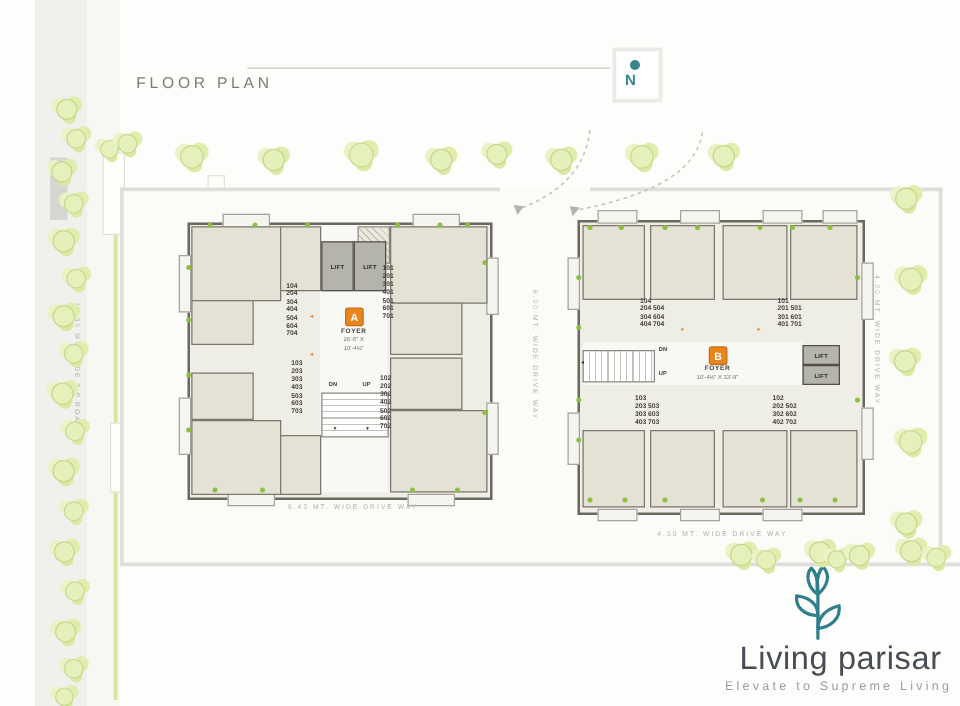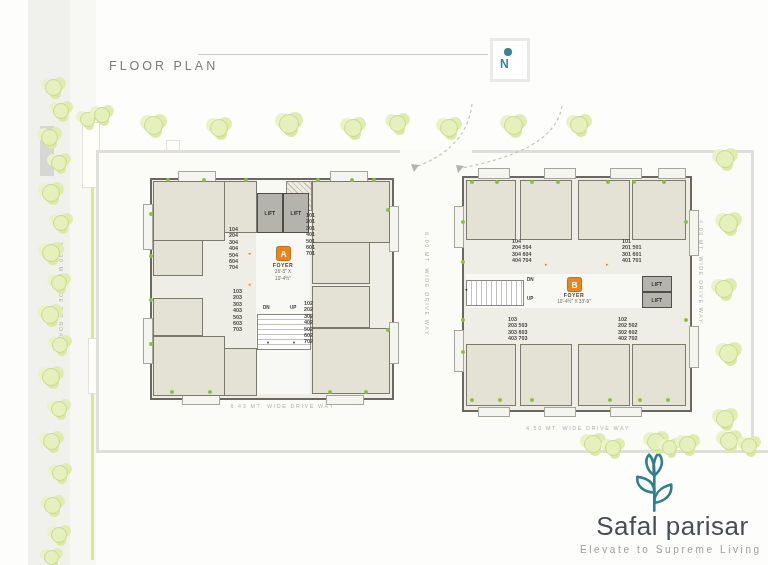--- a/index.html
+++ b/index.html
@@ -239,21 +239,21 @@
 
   <svg class="abs" style="left:620px;top:452px;" width="66" height="60" viewBox="0 0 100 92">
     <g fill="none" stroke="#2f7f8c" stroke-width="4" stroke-linecap="round" stroke-linejoin="round">
       <path d="M52,90 C52,66 52,50 52,36"></path>
       <path d="M52,36 C40,28 36,12 44,4 C52,12 52,24 52,36 Z"></path>
       <path d="M52,36 C64,26 68,12 58,2 C50,12 50,24 52,36 Z"></path>
       <path d="M52,62 C36,62 24,52 26,38 C42,40 52,48 52,62 Z"></path>
       <path d="M52,78 C68,76 80,66 78,50 C62,54 52,64 52,78 Z"></path>
     </g>
   </svg>
-  <div class="abs logo-name">Safal parisar</div>
+  <div class="abs logo-name">Living parisar</div>
   <div class="abs logo-tag">Elevate to Supreme Living</div>
 
 <div class="tree" style="left: 143.5px; top: 115.5px; width: 17px; height: 17px;"></div>
     <div class="tree" style="left: 210px; top: 119px; width: 16px; height: 16px;"></div>
     <div class="tree" style="left: 279px; top: 114px; width: 18px; height: 18px;"></div>
     <div class="tree" style="left: 344px; top: 119px; width: 16px; height: 16px;"></div>
     <div class="tree" style="left: 388.5px; top: 114.5px; width: 15px; height: 15px;"></div>
     <div class="tree" style="left: 440px; top: 119px; width: 16px; height: 16px;"></div>
     <div class="tree" style="left: 503.5px; top: 115.5px; width: 17px; height: 17px;"></div>
     <div class="tree" style="left: 570px; top: 116px; width: 16px; height: 16px;"></div>

